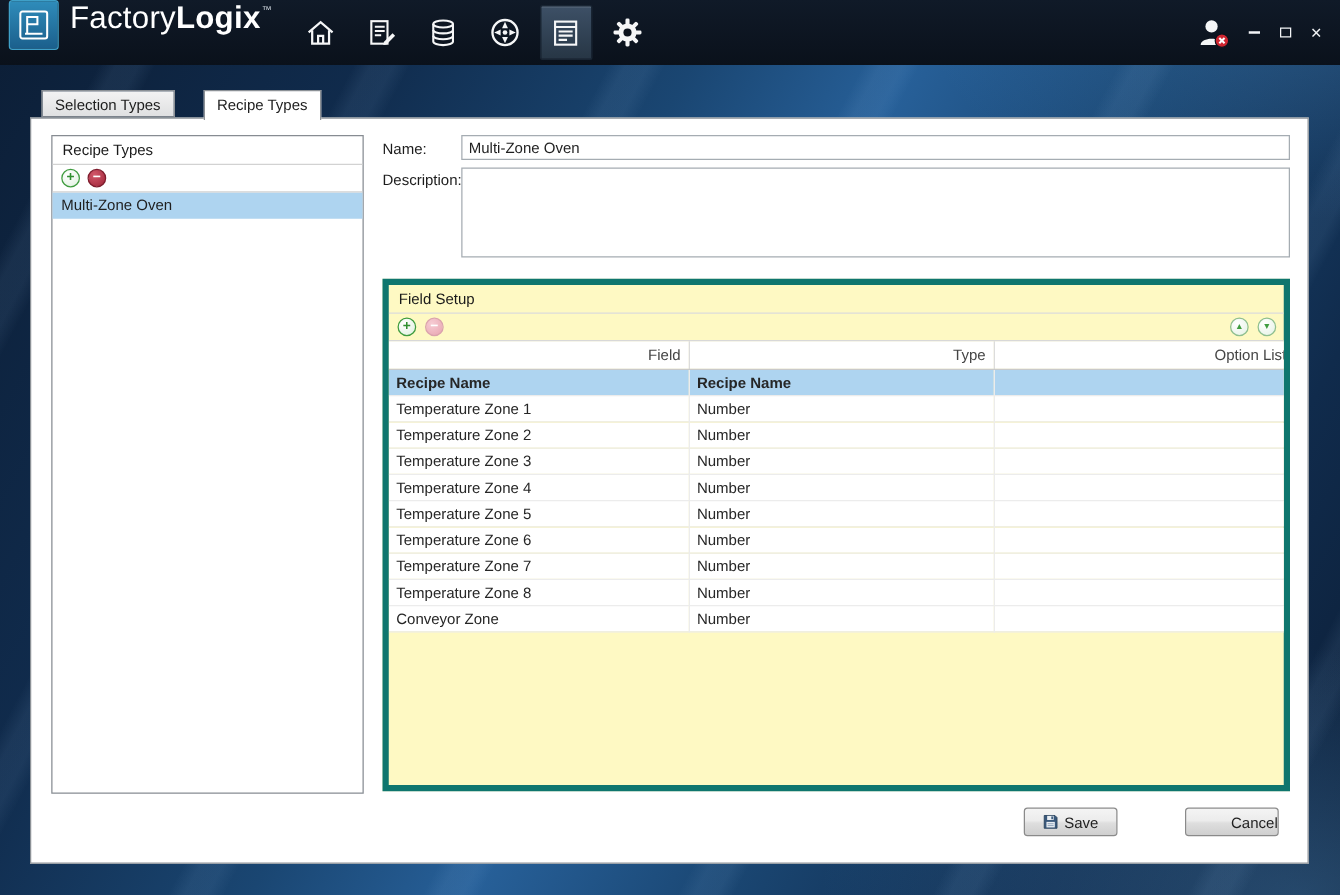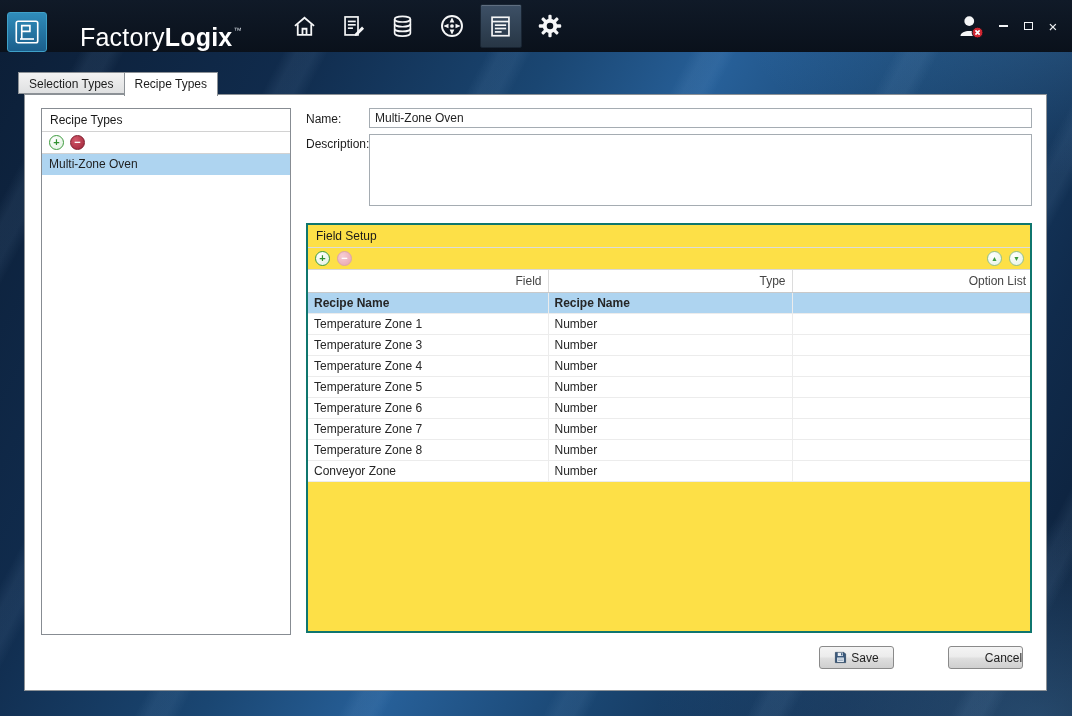--- a/index.html
+++ b/index.html
@@ -15,21 +15,21 @@
   .app::before { content:""; position:absolute; left:0; right:0; top:52px; bottom:0; pointer-events:none;
     background: repeating-linear-gradient(118deg,
       rgba(255,255,255,0) 0px, rgba(255,255,255,0) 70px,
       rgba(160,200,240,0.08) 82px, rgba(160,200,240,0.08) 98px,
       rgba(255,255,255,0) 110px, rgba(255,255,255,0) 180px);
   }
 
   
   .titlebar { position:absolute; top:0; left:0; width:100%; height:52px;
     background:linear-gradient(180deg,#101a28 0%, #0a111b 100%);
-    display:flex; align-items:flex-end; z-index:5;gap:24px; }
+    display:flex; align-items:flex-start; z-index:5; }
   .logo-tile { width:40px; height:40px; margin-left:7px; border-radius:3px; flex:0 0 auto;
     background:linear-gradient(180deg,#2f8cba 0%, #1b5f8c 100%);
     border:1px solid #3fa0c8; display:flex; align-items:center; justify-content:center; }
   .brand { margin-left:9px; color:#ffffff; font-size:25px; letter-spacing:0.2px; white-space:nowrap; }
   .brand .brand-f { font-weight:normal; }
   .brand .brand-l { font-weight:bold; }
   .brand .brand-tm { font-size:8px; vertical-align:top; position:relative; top:3px; margin-left:1px; color:#cfd6de; }
   .nav { margin-left:18px; display:flex; align-items:center; gap:7px; height:52px; }
   .navbtn { width:42px; height:44px; background:transparent; border:1px solid transparent;
     display:flex; align-items:center; justify-content:center; cursor:pointer; padding:0; border-radius:2px; }
@@ -37,21 +37,21 @@
     border:1px solid #192533; box-shadow:inset 0 1px 0 rgba(255,255,255,0.18); }
   .winctrls { position:absolute; right:8px; top:0; height:52px; display:flex; align-items:center; gap:3px; }
   .userbtn { width:36px; height:38px; background:transparent; border:none; cursor:pointer; padding:0;
     display:flex; align-items:center; justify-content:center; }
   .wbtn { width:22px; height:24px; background:transparent; border:none; cursor:pointer; color:#f2f4f6;
     display:flex; align-items:center; justify-content:center; font-size:15px; line-height:1; padding:0; }
   .glyph-min { display:block; width:9px; height:2px; background:#f2f4f6; }
   .glyph-max { display:block; width:9px; height:8px; border:1.5px solid #f2f4f6; }
 
   
-  .tabs { position:absolute; left:18px; top:72px; display:flex; z-index:3; }
+  .tabs { position:absolute; left:33px; top:72px; display:flex; z-index:3;gap:24px; }
   .tab { font-size:12px; color:#1d1d1d; padding:4px 10px 0 10px; border:1px solid #8c9196; cursor:pointer; }
   .tab.inactive { height:22px; background:linear-gradient(180deg,#f3f3f3 0%, #dfe0e1 100%); margin-right:-1px; }
   .tab.active { height:24px; background:#ffffff; border-bottom:none; position:relative; z-index:4; }
 
   
   .panel { position:absolute; left:24px; top:94px; width:1023px; height:597px;
     background:#ffffff; border:1px solid #8c9196; z-index:2; }
 
   
   .listbox { position:absolute; left:16px; top:13px; width:250px; height:527px;
@@ -79,21 +79,21 @@
   .field-label { position:absolute; left:281px; font-size:12px; color:#1c1c1c; }
   .name-input { position:absolute; left:344px; top:13px; width:663px; height:20px;
     border:1px solid #a5acb2; font-family:"Liberation Sans",sans-serif; font-size:12px;
     color:#1f1f1f; padding:1px 5px; background:#ffffff; }
   .desc-textarea { position:absolute; left:344px; top:39px; width:663px; height:72px;
     border:1px solid #a5acb2; resize:none; font-family:"Liberation Sans",sans-serif;
     font-size:12px; color:#1f1f1f; padding:2px 5px; background:#ffffff; }
 
   
   .groupbox { position:absolute; left:281px; top:128px; width:726px; height:410px;
-    border:2px solid #0f766e; background:#fde047; overflow:hidden; }
+    border:5px solid #0f766e; background:#fef9c3; overflow:hidden; }
   .group-header { height:23px; line-height:23px; padding-left:8px; font-size:12px; color:#1a1a1a;
     border-bottom:1px solid #dcdcdc; }
   .group-toolbar { height:22px; border-bottom:1px solid #d8d8d8; position:relative; }
 
   table.fields { width:100%; border-collapse:collapse; table-layout:fixed; }
   table.fields th { height:22px; font-size:12px; font-weight:normal; color:#454545; text-align:right;
     padding:0 6px; border-bottom:1px solid #c9c9c9; border-right:1px solid #dcdcdc; background:#ffffff; }
   table.fields th:last-child { border-right:none; }
   table.fields td { height:21px; font-size:12px; color:#262626; padding:0 6px;
     border-bottom:1px solid #ececec; border-right:1px solid #ececec; background:#ffffff;
@@ -252,20 +252,25 @@
               <td>Recipe Name</td>
               <td>Recipe Name</td>
               <td></td>
             </tr>
             <tr>
               <td>Temperature Zone 1</td>
               <td>Number</td>
               <td></td>
             </tr>
             <tr>
+              <td>Temperature Zone 2</td>
+              <td>Number</td>
+              <td></td>
+            </tr>
+            <tr>
               <td>Temperature Zone 3</td>
               <td>Number</td>
               <td></td>
             </tr>
             <tr>
               <td>Temperature Zone 4</td>
               <td>Number</td>
               <td></td>
             </tr>
             <tr>

